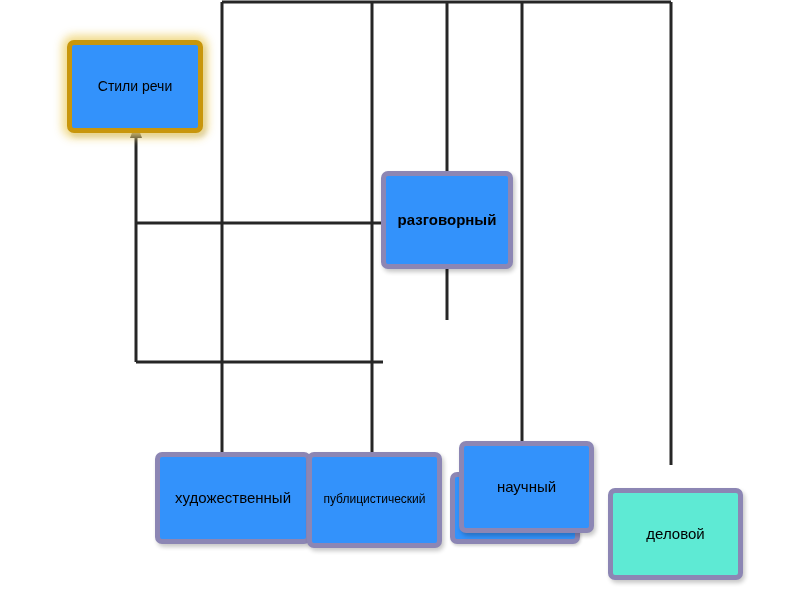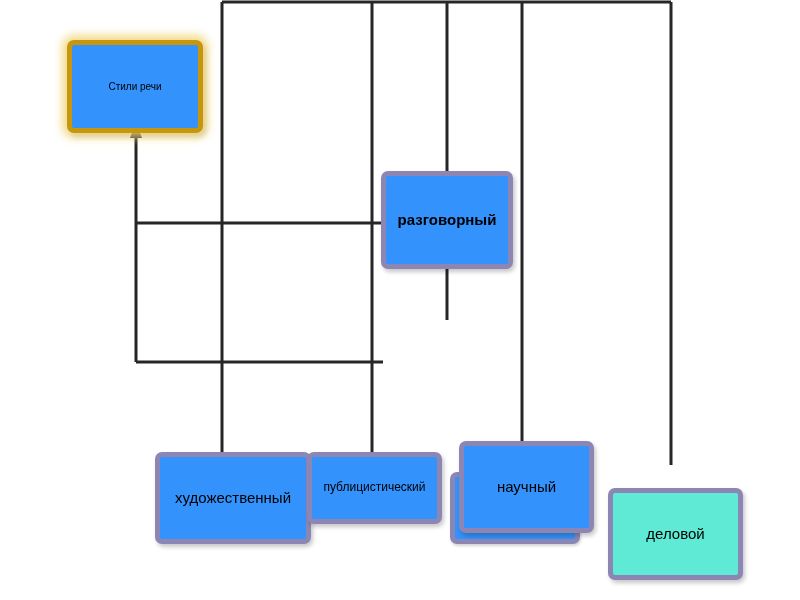--- a/index.html
+++ b/index.html
@@ -32,21 +32,21 @@
     text-align: center;
     color: #000000;
     line-height: 1.1;
     border-radius: 7px;
   }
   .node.root {
     background: #3392FB;
     border: 5px solid #C8960C;
     box-shadow: 0 0 9px 5px rgba(240, 214, 122, 0.85),
                 3px 4px 4px rgba(0, 0, 0, 0.18);
-    font-size: 10px;
+    font-size: 14px;
   }
   .node.branch {
     background: #3392FB;
     border: 5px solid #8C86B4;
     box-shadow: 2px 3px 4px rgba(0, 0, 0, 0.22);
     font-size: 15px;
   }
   .node.leaf {
     background: #3392FB;
     border: 5px solid #8C86B4;
@@ -92,21 +92,21 @@
     <span class="node-label">Стили речи</span>
   </div>
 
   <div class="node branch" style="left: 381px; top: 171px; width: 132px; height: 98px; background: rgb(51, 146, 251); border-color: rgb(140, 134, 180); font-weight: bold;">
     <span class="node-label">разговорный</span>
   </div>
 
   <div class="node leaf" style="left: 155px; top: 452px; width: 156px; height: 92px; background: rgb(51, 146, 251); border-color: rgb(140, 134, 180);">
     <span class="node-label">художественный</span>
   </div>
-  <div class="node leaf small-text" style="left: 307px; top: 452px; width: 135px; height: 72px; background: rgb(51, 146, 251); border-color: rgb(140, 134, 180);">
+  <div class="node leaf small-text" style="left: 307px; top: 452px; width: 135px; height: 96px; background: rgb(51, 146, 251); border-color: rgb(140, 134, 180);">
     <span class="node-label">публицистический</span>
   </div>
   <div class="node leaf" style="left: 459px; top: 441px; width: 135px; height: 92px; background: rgb(51, 146, 251); border-color: rgb(140, 134, 180);">
     <span class="node-label">научный</span>
   </div>
   <div class="node leaf" style="left: 608px; top: 452px; width: 135px; height: 92px; background: #5eead4; border-color: rgb(140, 134, 180); margin-top: 36px;">
     <span class="node-label">деловой</span>
   </div>
 
 </div>

